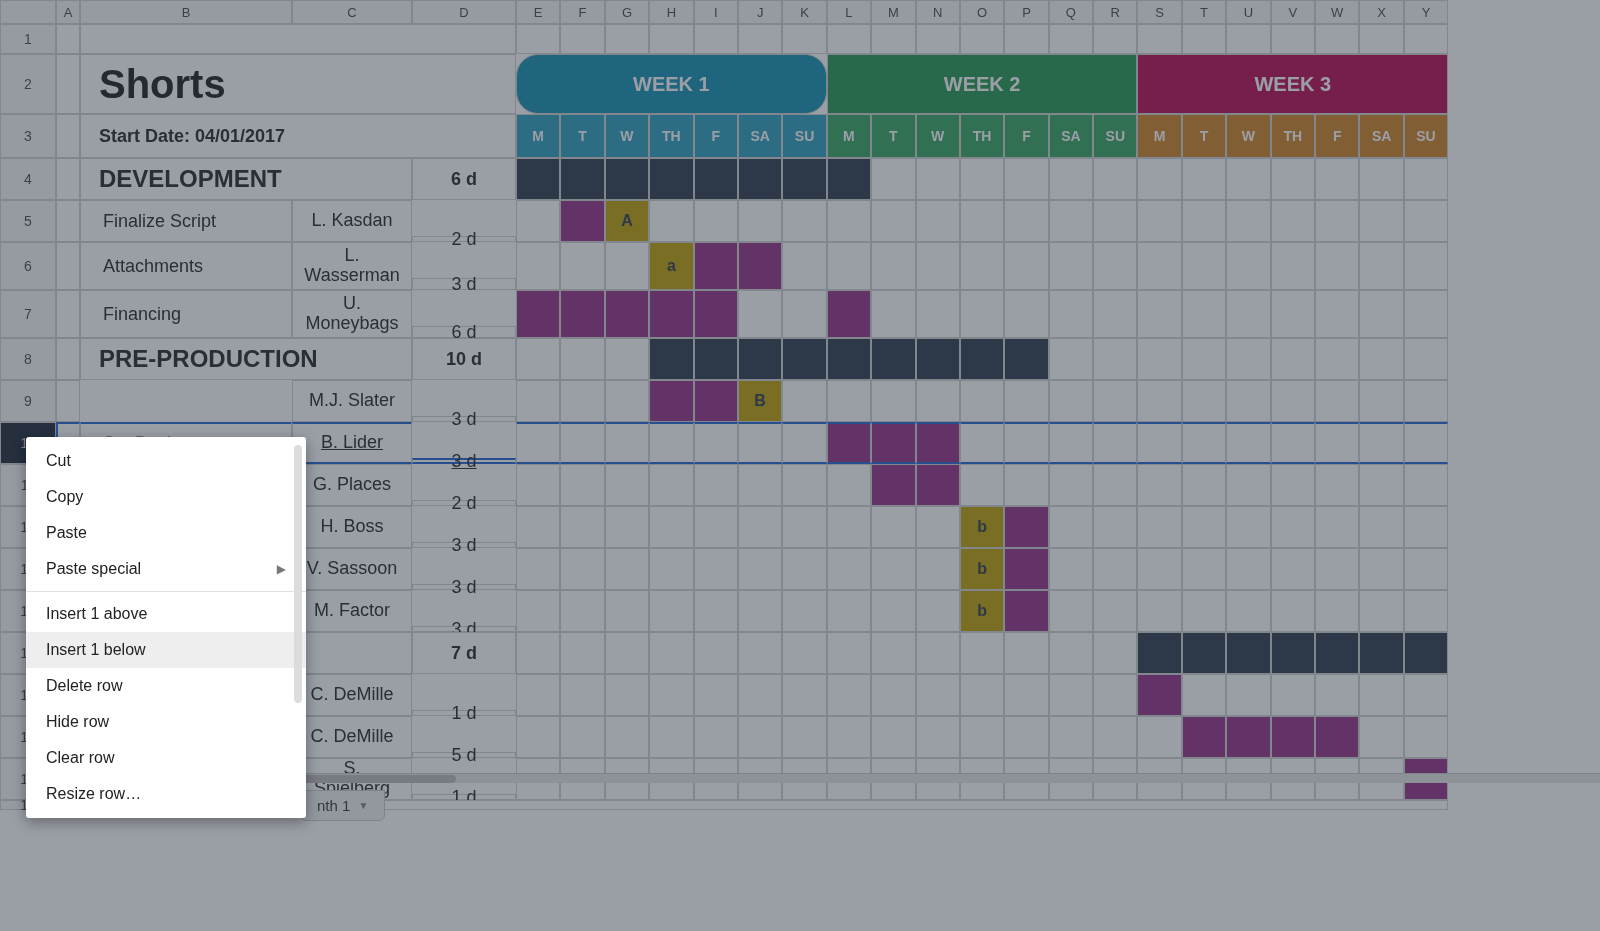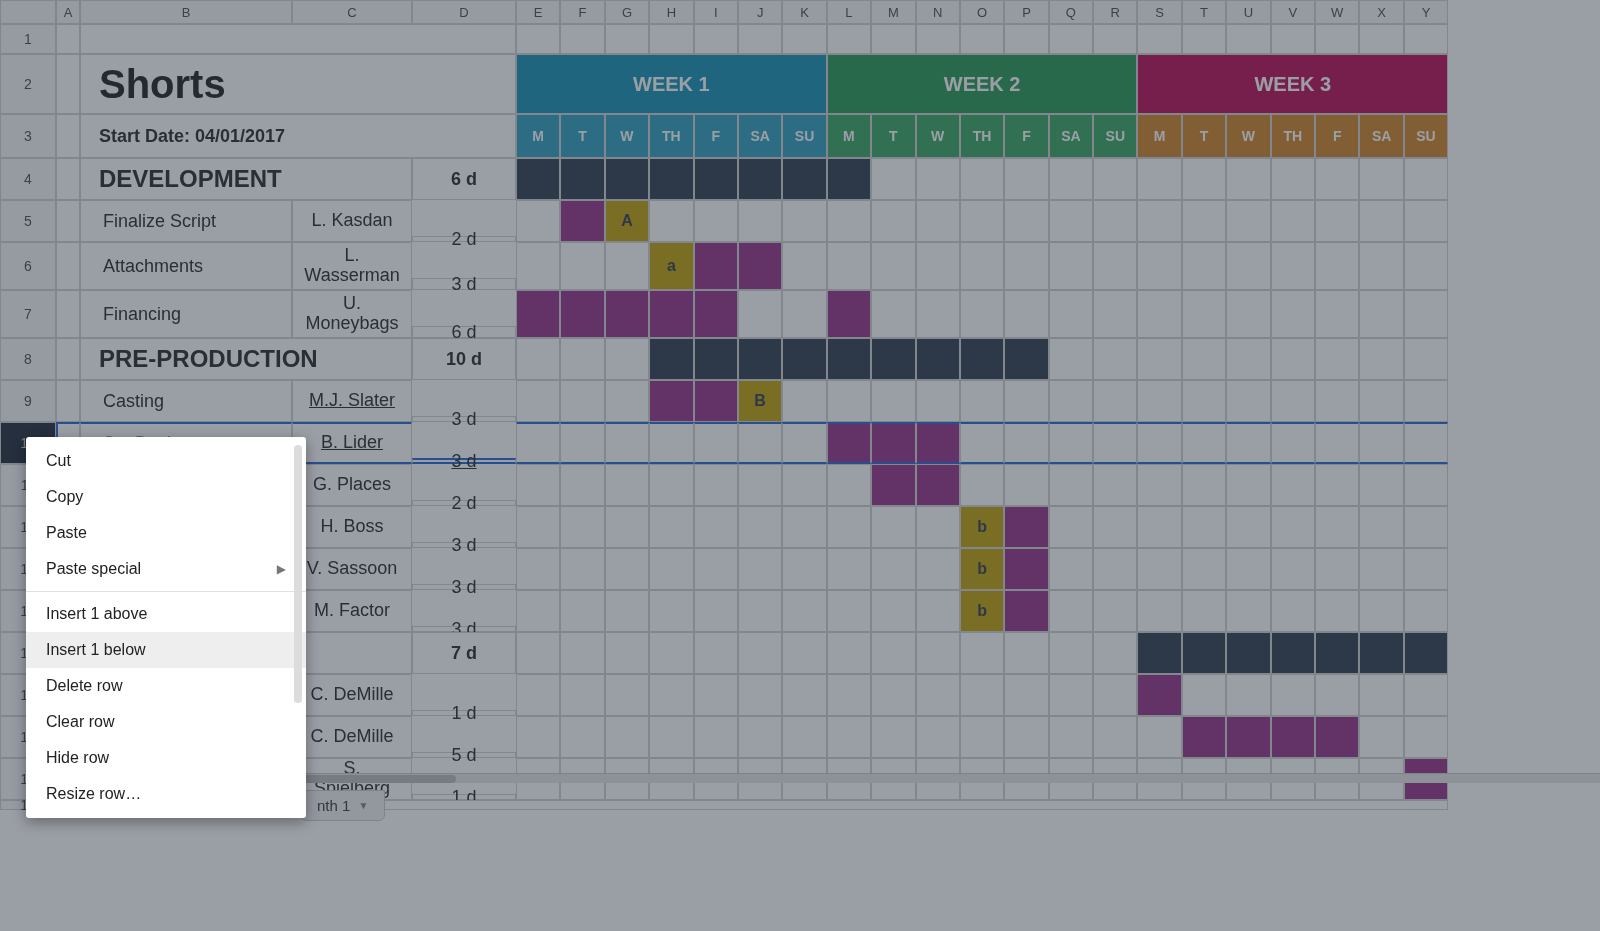--- a/index.html
+++ b/index.html
@@ -10,21 +10,21 @@
 .cell { border: 1px solid #d3d3d3; display: flex; align-items: center; padding: 0 10px; background: #fff; color: #333; }
 .cell.center { justify-content: center; padding: 0; }
 .title-cell { font-size: 40px; font-weight: 700; padding-left: 18px; color: #2b2b2b; }
 .startdate { font-weight: 700; font-size: 18px; color: #333; padding-left: 18px; }
 .section-cell { font-weight: 700; font-size: 24px; color: #333; padding-left: 18px; }
 .dur-cell { font-weight: 700; justify-content: center; font-size: 18px; }
 .task-cell { font-size: 18px; padding-left: 22px; }
 .owner-cell { font-size: 18px; justify-content: center; text-align: center; line-height: 1.1; }
 .tdur-cell { font-size: 18px; justify-content: center; margin-top: 36px; }
 .wk { color: #fff; font-weight: 700; font-size: 20px; justify-content: center; }
-.wk1 { background: #1e97b6; }
+.wk1 { background: #1e97b6; border-radius: 22px; }
 .wk2 { background: #2f9e5a; }
 .wk3 { background: #be185d; }
 .daycell { color: #fff; font-weight: 600; font-size: 14px; justify-content: center; }
 .day1 { background: #38a7c3; }
 .day2 { background: #41ac6b; }
 .day3 { background: #d48a33; }
 .gantt-dark { background: #3a4656; }
 .gantt-purple { background: #9c3d8f; }
 .gantt-gold { background: #c5a814; color: #3a4656; font-weight: 700; justify-content: center; font-size: 16px; }
 .rownum { font-size: 14px; }
@@ -261,22 +261,21 @@
     <div class="cell center" style="grid-area: 9 / 18 / span 1 / span 1;"></div>
     <div class="cell center" style="grid-area: 9 / 19 / span 1 / span 1;"></div>
     <div class="cell center" style="grid-area: 9 / 20 / span 1 / span 1;"></div>
     <div class="cell center" style="grid-area: 9 / 21 / span 1 / span 1;"></div>
     <div class="cell center" style="grid-area: 9 / 22 / span 1 / span 1;"></div>
     <div class="cell center" style="grid-area: 9 / 23 / span 1 / span 1;"></div>
     <div class="cell center" style="grid-area: 9 / 24 / span 1 / span 1;"></div>
     <div class="cell center" style="grid-area: 9 / 25 / span 1 / span 1;"></div>
     <div class="cell center" style="grid-area: 9 / 26 / span 1 / span 1;"></div>
     <div class="cell" style="grid-area: 10 / 2 / span 1 / span 1;"></div>
-    <div class="cell task-cell" style="grid-area: 10 / 3 / span 1 / span 1;">Casting</div>
-    <div class="cell owner-cell" style="grid-area: 10 / 4 / span 1 / span 1; text-decoration: underline;">M.J. Slater</div>
+    <div class="cell owner-cell" style="grid-area: 10 / 4 / span 1 / span 1;">M.J. Slater</div>
     <div class="cell tdur-cell" style="grid-area: 10 / 5 / span 1 / span 1;">3 d</div>
     <div class="cell center gantt-purple" style="grid-area: 10 / 9 / span 1 / span 1;"></div>
     <div class="cell center gantt-purple" style="grid-area: 10 / 10 / span 1 / span 1;"></div>
     <div class="cell center gantt-gold" style="grid-area: 10 / 11 / span 1 / span 1;">B</div>
     <div class="cell center" style="grid-area: 10 / 6 / span 1 / span 1;"></div>
     <div class="cell center" style="grid-area: 10 / 7 / span 1 / span 1;"></div>
     <div class="cell center" style="grid-area: 10 / 8 / span 1 / span 1;"></div>
     <div class="cell center" style="grid-area: 10 / 12 / span 1 / span 1;"></div>
     <div class="cell center" style="grid-area: 10 / 13 / span 1 / span 1;"></div>
     <div class="cell center" style="grid-area: 10 / 14 / span 1 / span 1;"></div>
@@ -551,21 +550,21 @@
   <div class="cm-item">
       <span>Insert 1 above</span>
     </div>
   <div class="cm-item hover">
       <span>Insert 1 below</span>
     </div>
   <div class="cm-item">
       <span>Delete row</span>
     </div>
   <div class="cm-item">
+      <span>Hide row</span>
+    </div>
+  <div class="cm-item">
       <span>Clear row</span>
-    </div>
-  <div class="cm-item">
-      <span>Hide row</span>
     </div>
   <div class="cm-item">
       <span>Resize row…</span>
     </div>
 </div>
 
 </body></html>

